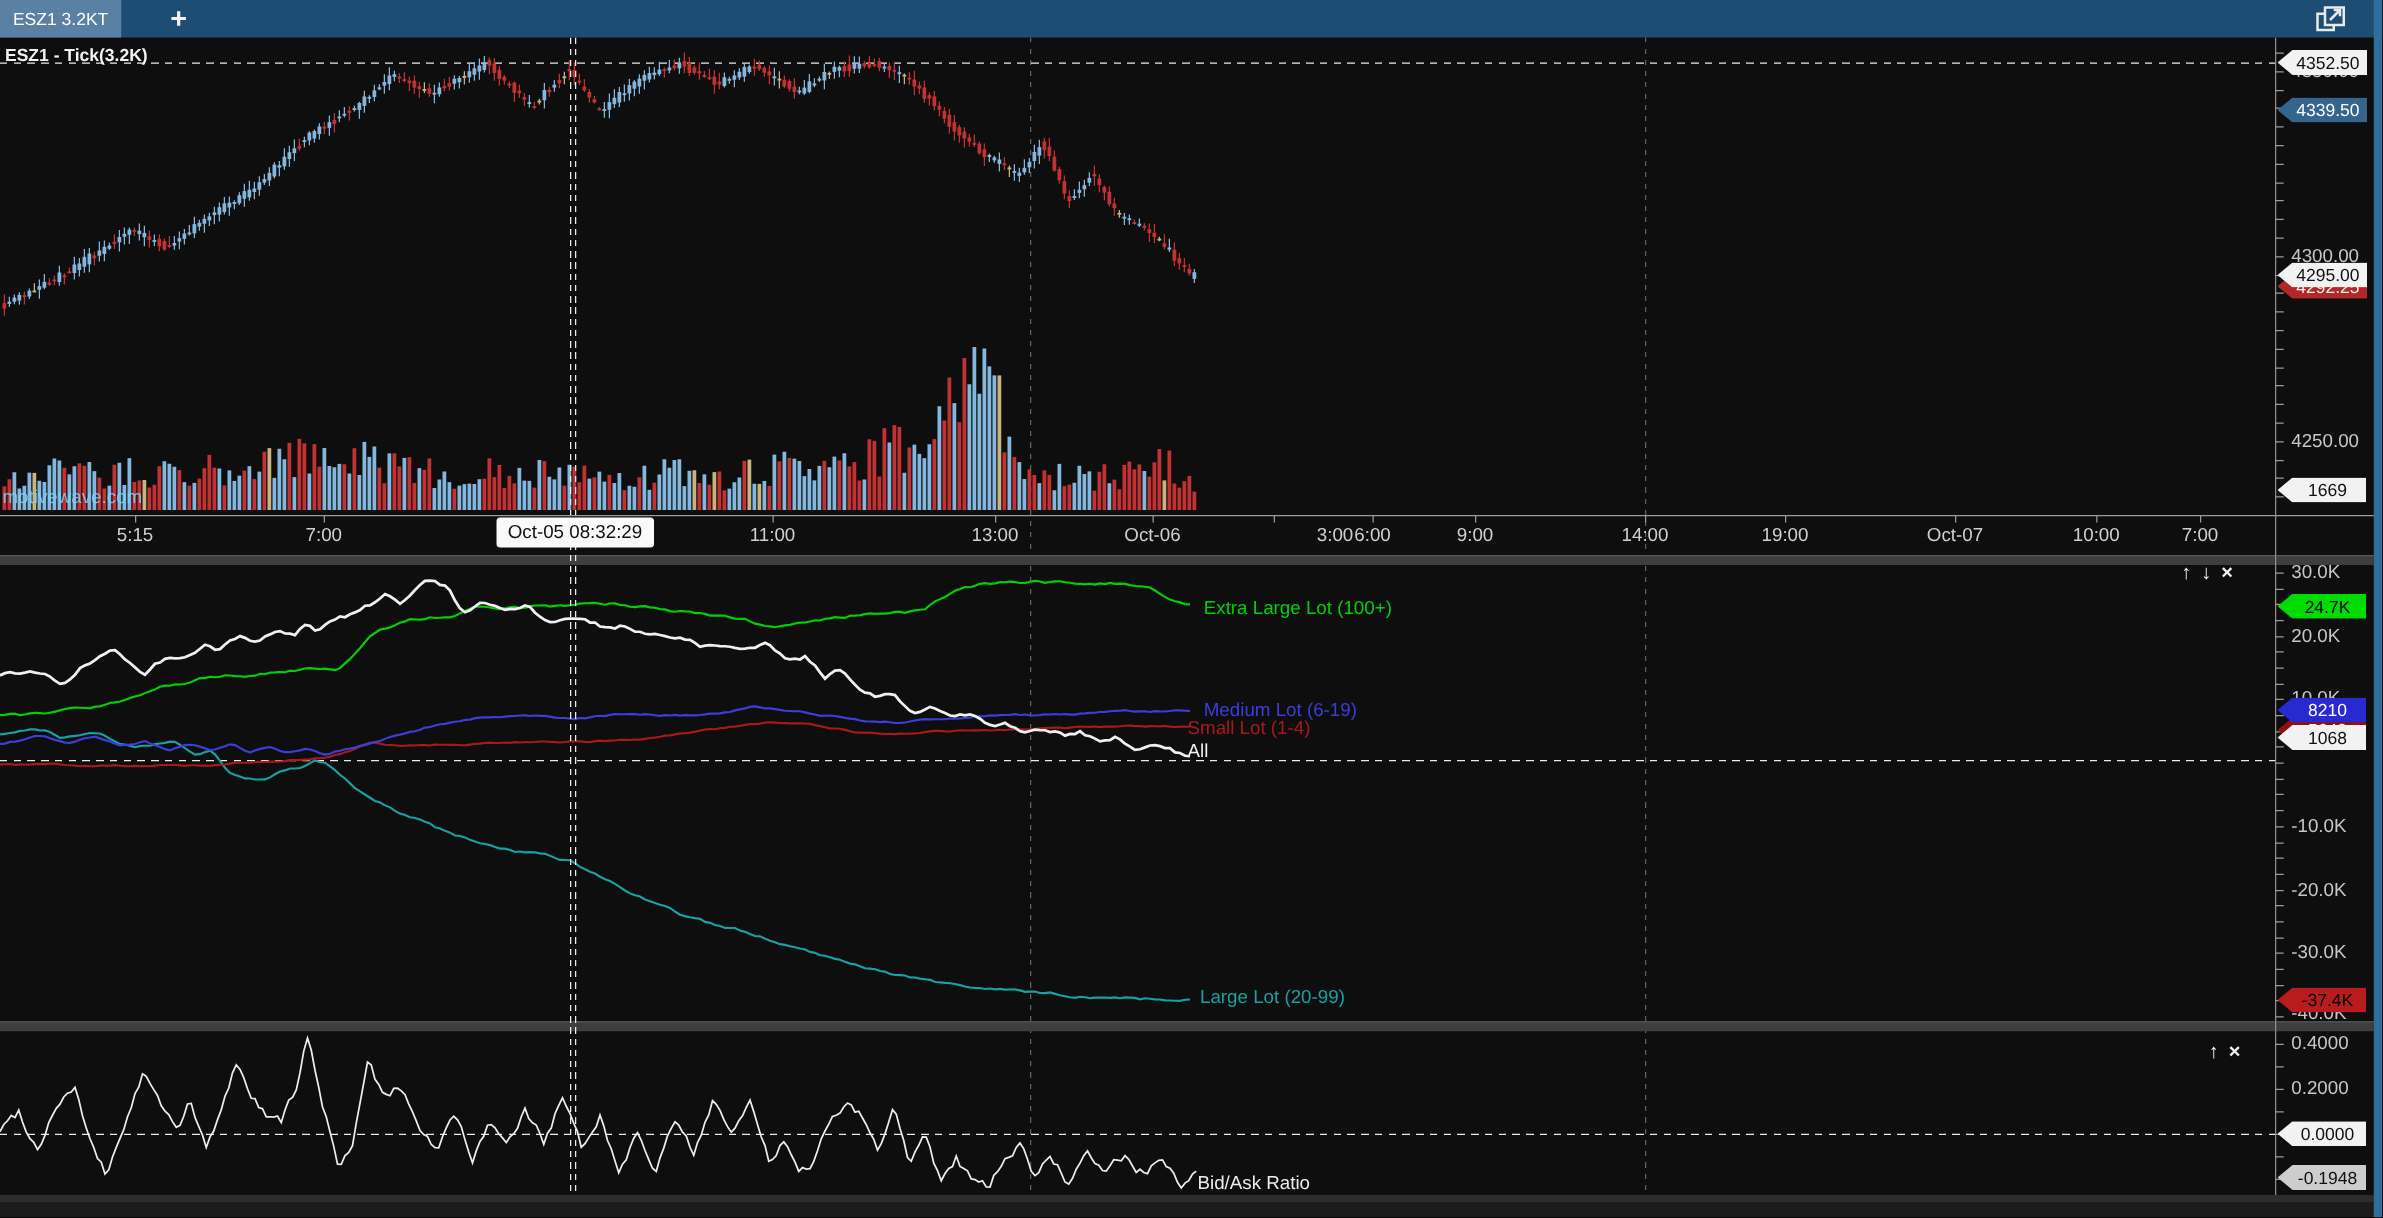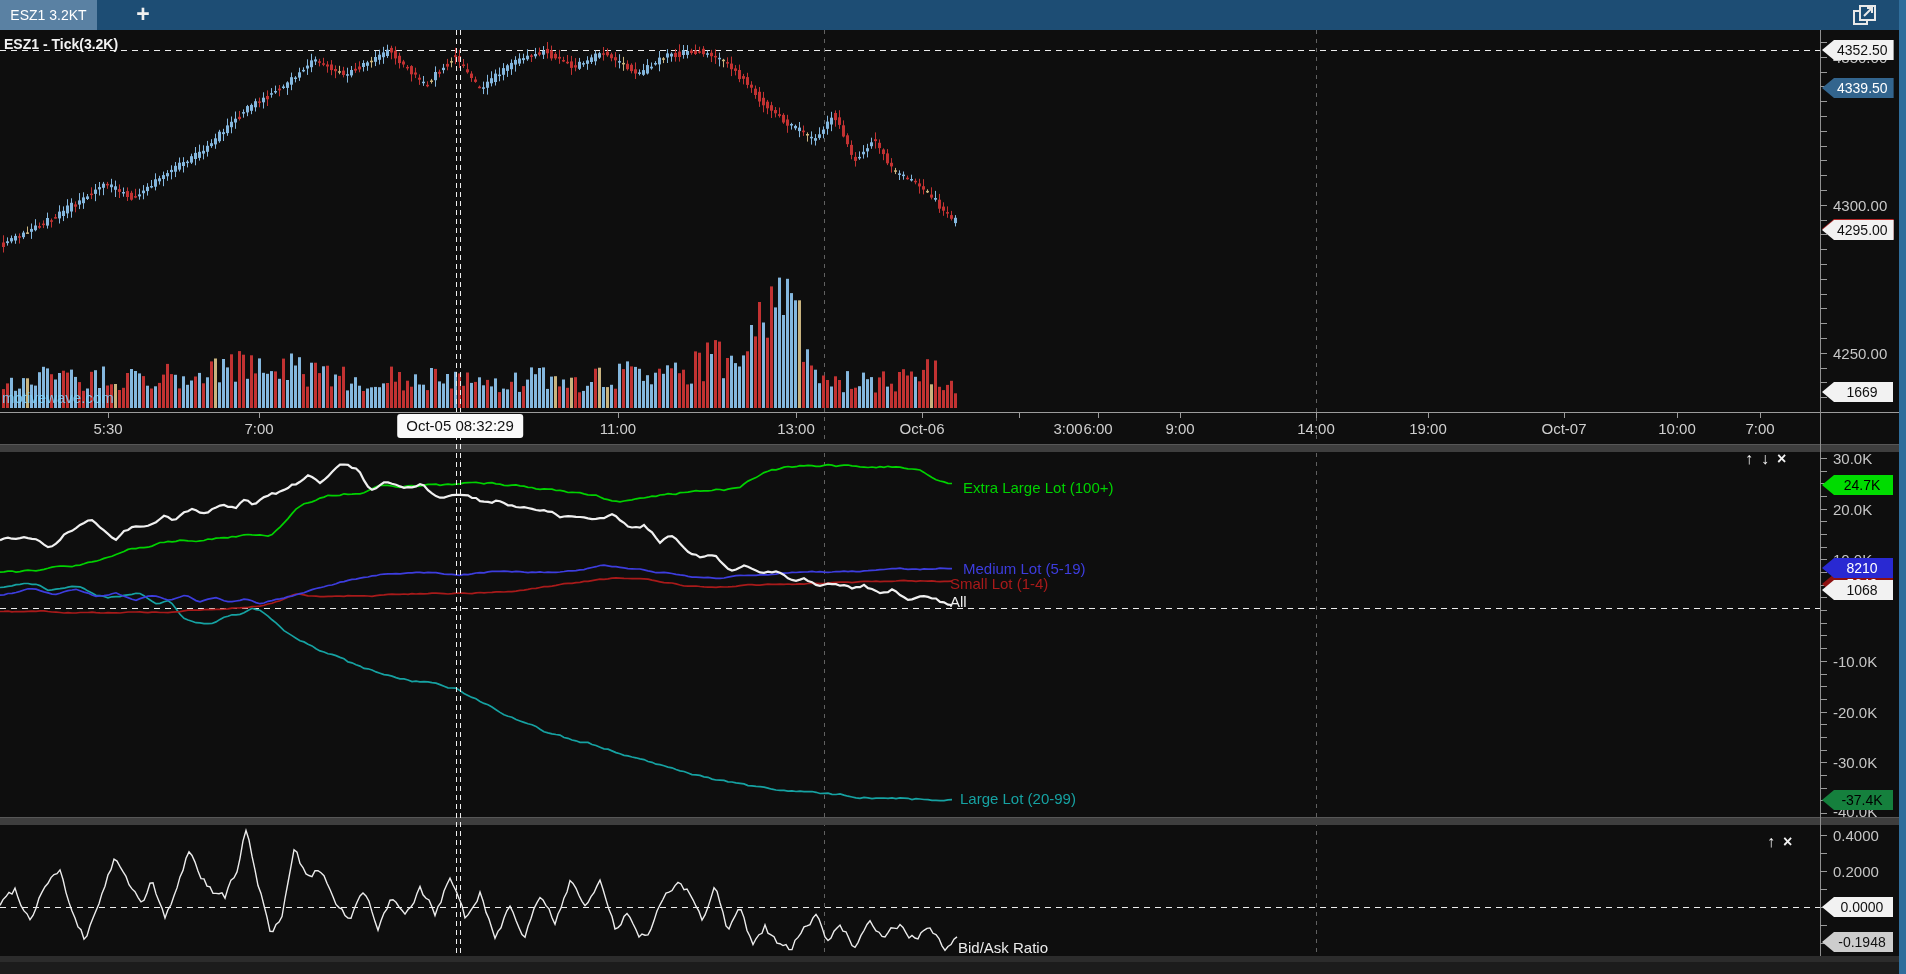--- a/index.html
+++ b/index.html
@@ -31,21 +31,21 @@
   .tick{position:absolute;left:1820px;width:7px;height:1px;background:#9a9a9a;z-index:8;}
   .axlbl{position:absolute;left:1833px;font-size:15px;color:#c6c6c6;z-index:6;transform:translateY(-50%);white-space:nowrap;}
   .tag{position:absolute;left:1822px;height:20px;line-height:20px;padding:0 6px 0 15px;font-size:14px;
        clip-path:polygon(0 50%,12px 0,100% 0,100% 100%,12px 100%);z-index:9;min-width:50px;text-align:center;white-space:nowrap;}
   .tag.white{background:#f2f2f2;color:#101010;}
   .tag.steel{background:#33658e;color:#fff;}
   .tag.red{background:#b22828;color:#ffecec;}
   .tag.darkred{background:#8e1111;color:#fff;}
   .tag.green{background:#00dc00;color:#000;}
   .tag.blue{background:#2929d2;color:#fff;}
-  .tag.teal{background:#15803d;color:#000;text-align:center;}
+  .tag.teal{background:#b91c1c;color:#000;text-align:center;}
   .tag.grey{background:#cdcdcd;color:#111;}
   
   .taxline{position:absolute;left:0;top:412px;width:1899px;height:1px;background:#9c9c9c;z-index:8;}
   .ttick{position:absolute;top:412px;width:1px;height:6px;background:#9c9c9c;z-index:8;}
   .tlabel{position:absolute;top:420px;font-size:15px;color:#cfcfcf;z-index:8;transform:translateX(-50%);white-space:nowrap;}
   .cursor-tag{position:absolute;top:414px;transform:translateX(-50%);background:#fafafa;color:#111;
               font-size:15px;line-height:20px;padding:2px 9px;border-radius:3px;z-index:9;white-space:nowrap;}
   
   .botline{position:absolute;left:0;top:956px;width:1899px;height:6px;background:#2c2c2c;z-index:7;}
   .scrolltrack{position:absolute;left:0;top:962px;width:1899px;height:12px;background:#1c1c1c;z-index:10;}
@@ -834,21 +834,21 @@
       <span>↓</span>
       <span>×</span>
     </div>
   <div class="controls" style="left:1767px;top:833px" id="ratio-controls">
       <span>↑</span>
       <span>×</span>
     </div>
 
   <div id="series-labels">
       <div class="slabel" style="left: 963px; top: 487px; color: rgb(0, 210, 0);">Extra Large Lot (100+)</div>
-      <div class="slabel" style="left: 963px; top: 568px; color: rgb(61, 61, 222);">Medium Lot (5-19)</div>
+      <div class="slabel" style="left: 963px; top: 568px; color: rgb(61, 61, 222);">Medium Lot (6-19)</div>
       <div class="slabel" style="left: 950px; top: 583px; color: rgb(168, 26, 26);">Small Lot (1-4)</div>
       <div class="slabel" style="left: 950px; top: 601px; color: rgb(240, 240, 240);">All</div>
       <div class="slabel" style="left: 960px; top: 798px; color: rgb(22, 162, 162);">Large Lot (20-99)</div>
     </div>
   <div class="slabel" id="ratio-label" style="left: 958px; top: 947px; color: rgb(236, 236, 236);">Bid/Ask Ratio</div>
 <div class="tick" style="top:42.0px"></div>
     <div class="tick" style="top:56.8px"></div>
     <div class="tick" style="top:71.6px"></div>
     <div class="tick" style="top:86.4px"></div>
     <div class="tick" style="top:101.2px"></div>
@@ -916,31 +916,31 @@
     <div class="axlbl" style="top:559px">10.0K</div>
     <div class="axlbl" style="top:661px">-10.0K</div>
     <div class="axlbl" style="top:712px">-20.0K</div>
     <div class="axlbl" style="top:762px">-30.0K</div>
     <div class="axlbl" style="top:811px">-40.0K</div>
     <div class="axlbl" style="top:835px">0.4000</div>
     <div class="axlbl" style="top:871px">0.2000</div>
     <div class="tag white" style="top:40px">4352.50</div>
     <div class="tag steel" style="top:78px">4339.50</div>
     <div class="tag red" style="top:219px">4292.25</div>
-    <div class="tag white" style="top:220px">4295.00</div>
+    <div class="tag white" style="top:210px">4295.00</div>
     <div class="tag white" style="top:382px">1669</div>
     <div class="tag green" style="top:475px">24.7K</div>
     <div class="tag darkred" style="top:574px">5649</div>
     <div class="tag blue" style="top:558px">8210</div>
     <div class="tag white" style="top:580px">1068</div>
     <div class="tag teal" style="top:790px">-37.4K</div>
     <div class="tag white" style="top:897px">0.0000</div>
     <div class="tag grey" style="top:932px">-0.1948</div>
     <div class="ttick" style="left:108px"></div>
-    <div class="tlabel" style="left:108px">5:30</div>
+    <div class="tlabel" style="left:108px">5:15</div>
     <div class="ttick" style="left:259px"></div>
     <div class="tlabel" style="left:259px">7:00</div>
     <div class="ttick" style="left:618px"></div>
     <div class="tlabel" style="left:618px">11:00</div>
     <div class="ttick" style="left:796px"></div>
     <div class="tlabel" style="left:796px">13:00</div>
     <div class="ttick" style="left:922px"></div>
     <div class="tlabel" style="left:922px">Oct-06</div>
     <div class="ttick" style="left:1019px"></div>
     <div class="tlabel" style="left:1068px">3:00</div>

